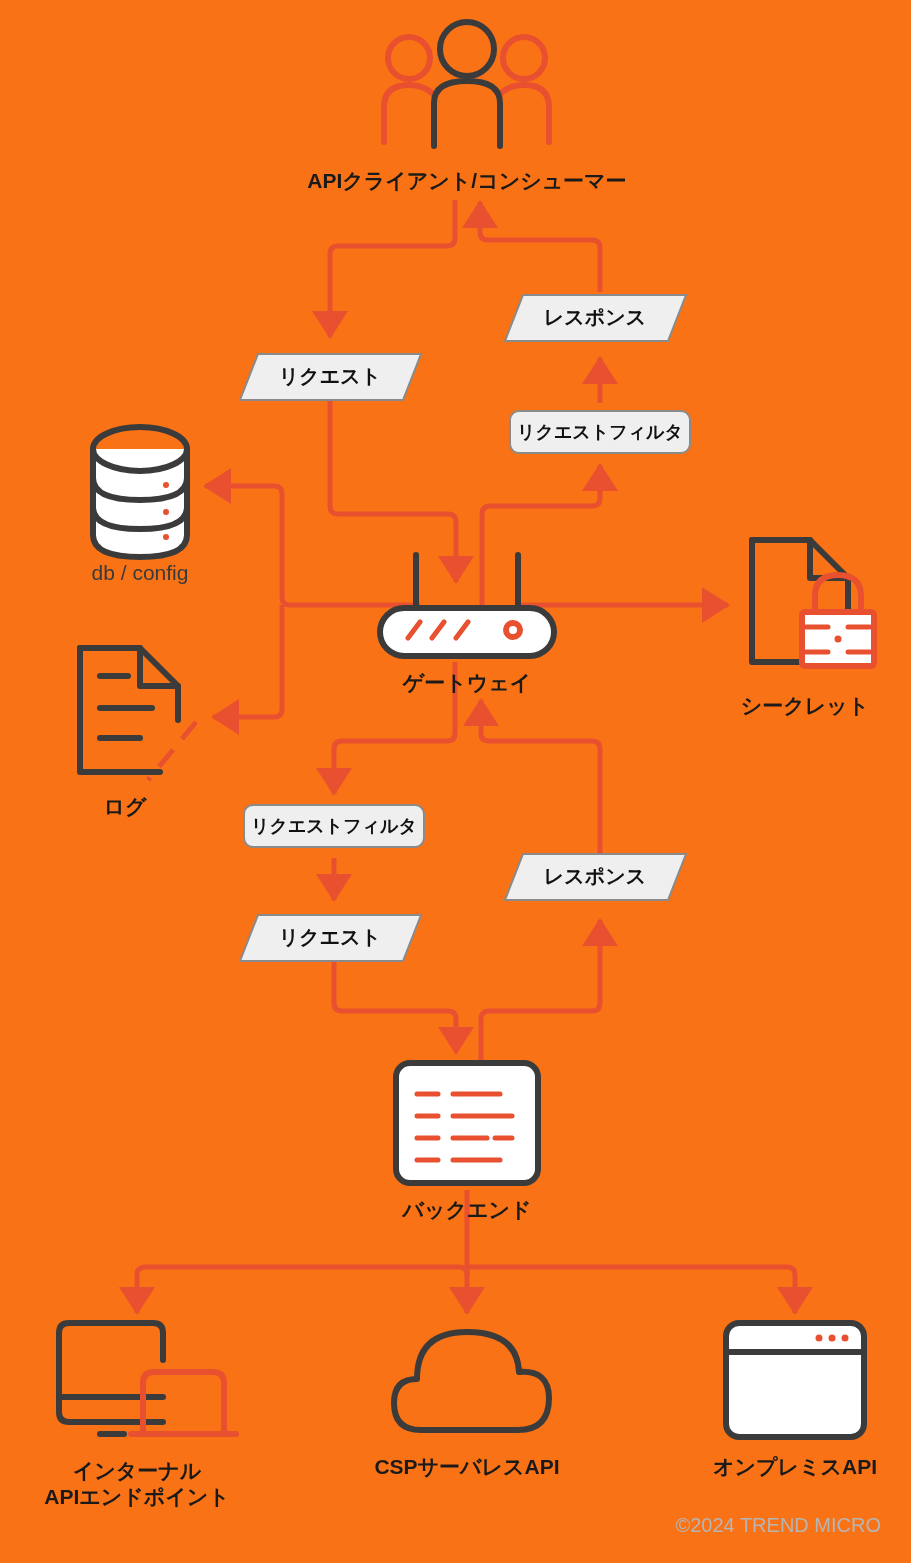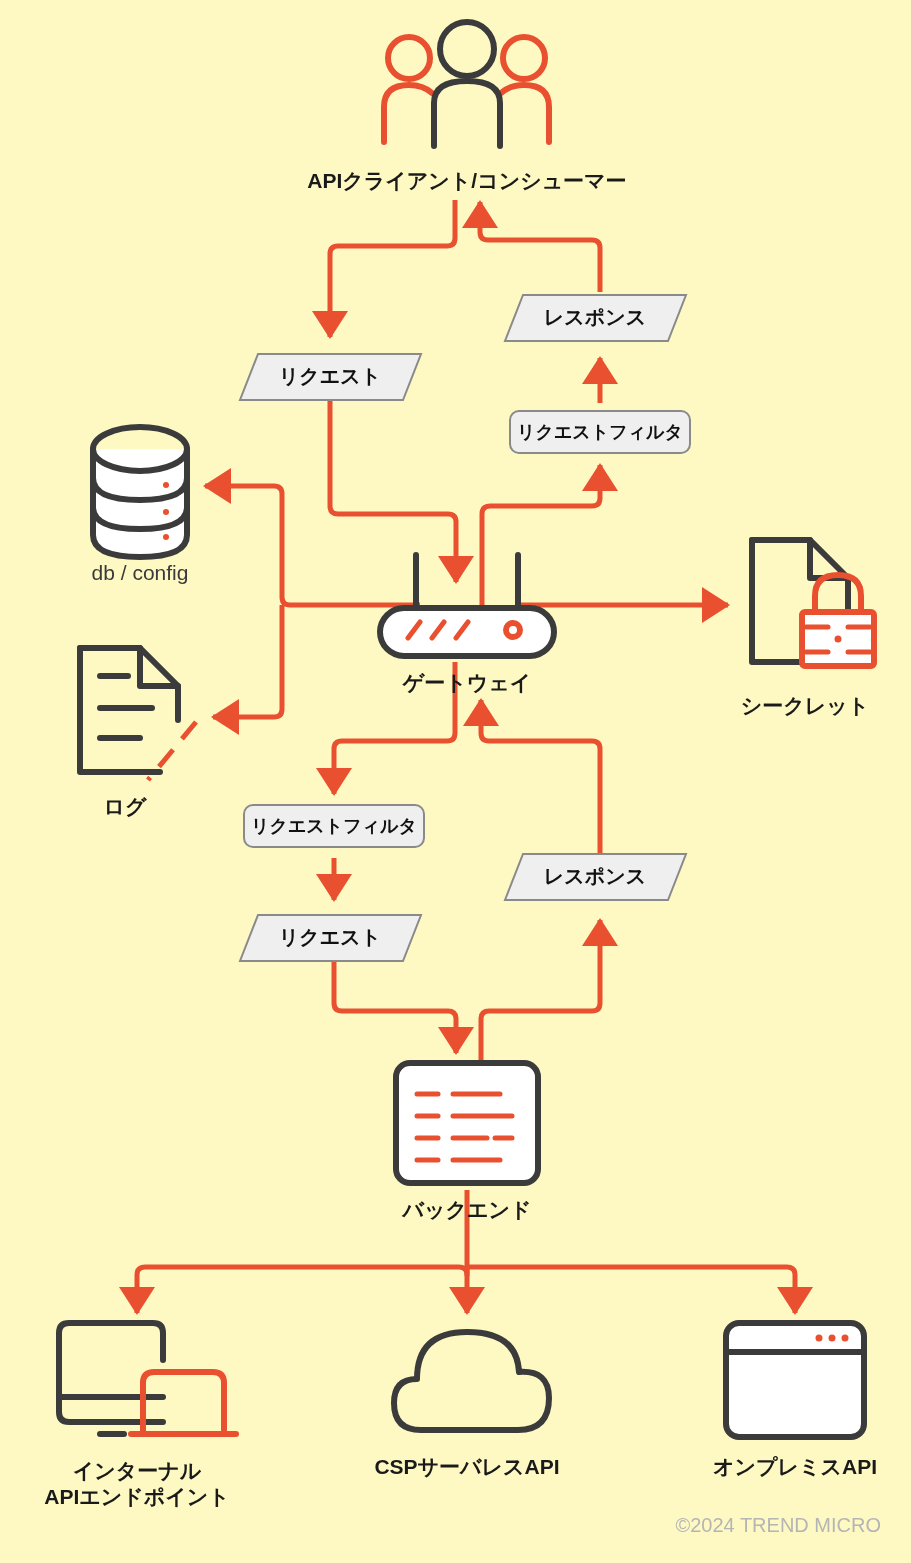--- a/index.html
+++ b/index.html
@@ -7,21 +7,21 @@
     padding: 0;
     background: #ffffff;
   }
   body {
     font-family: "Liberation Sans", "DejaVu Sans", sans-serif;
   }
   #diagram-root {
     position: relative;
     width: 911px;
     height: 1563px;
-    background: #fef9c3;
+    background: #f97316;
     overflow: hidden;
   }
   svg#diagram-svg {
     position: absolute;
     left: 0;
     top: 0;
     width: 911px;
     height: 1563px;
     display: block;
   }

